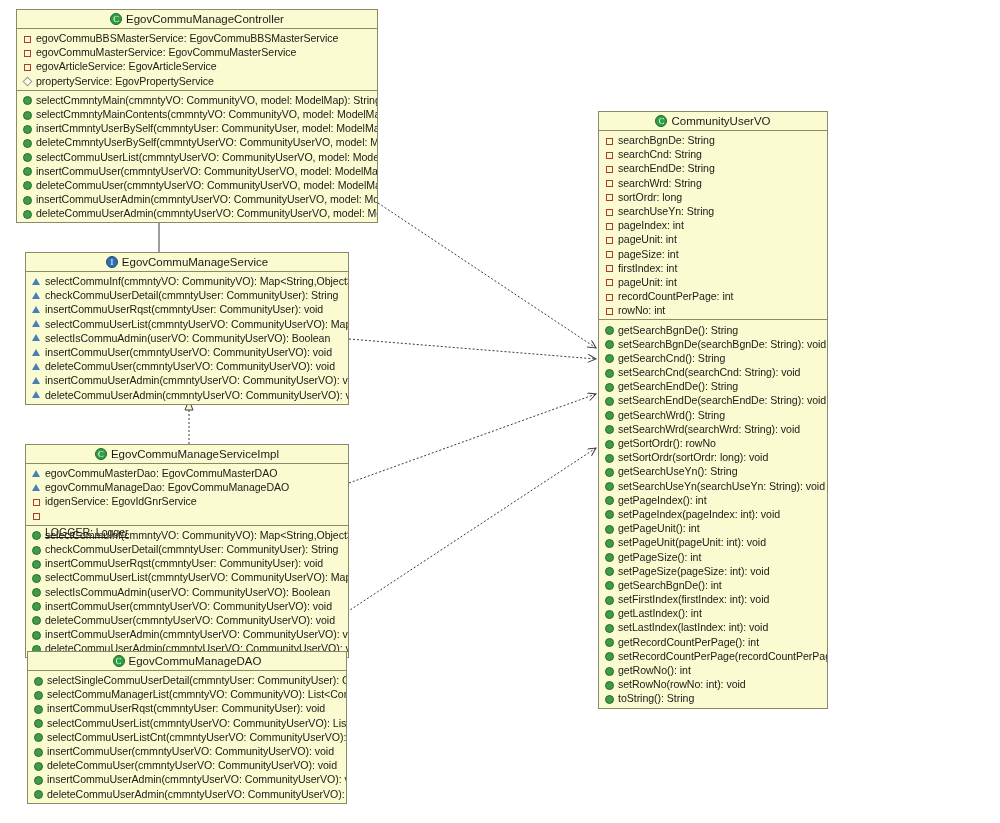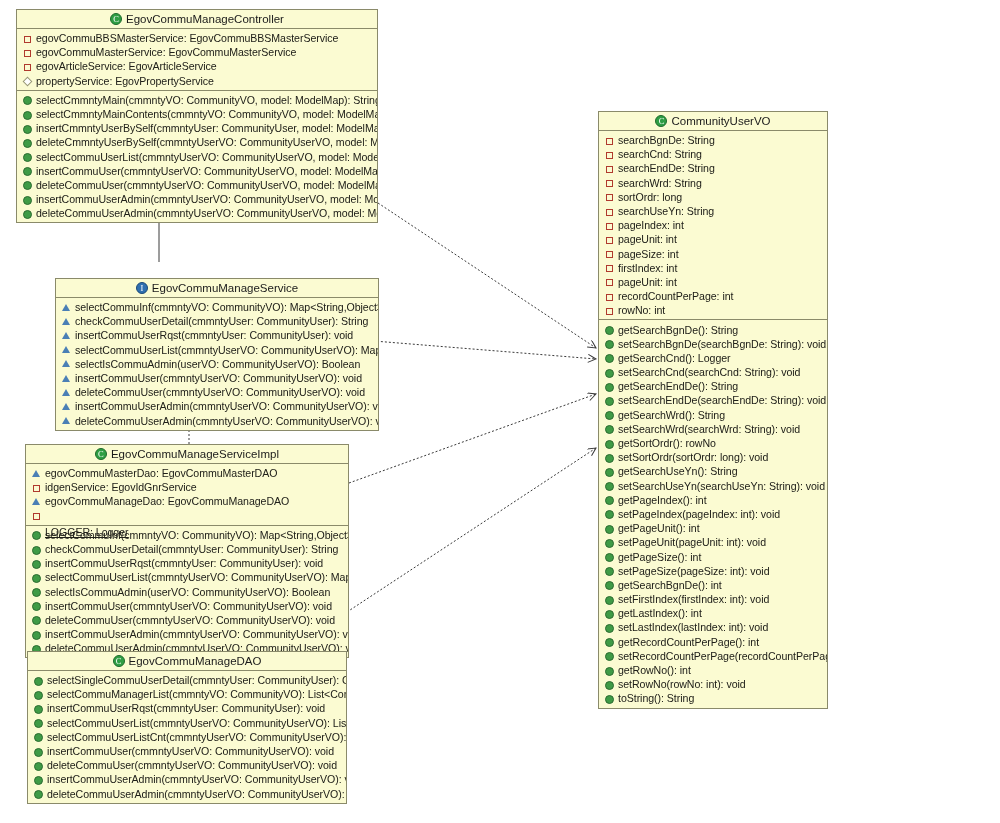--- a/index.html
+++ b/index.html
@@ -171,21 +171,21 @@
         <div class="member">
           <span class="mk public"></span>
           <span class="mtext">insertCommuUserAdmin(cmmntyUserVO: CommunityUserVO, model: ModelMap): String</span>
         </div>
         <div class="member">
           <span class="mk public"></span>
           <span class="mtext">deleteCommuUserAdmin(cmmntyUserVO: CommunityUserVO, model: ModelMap): String</span>
         </div>
       </div>
     </div>
-    <div class="uml-box" style="left: 25px; top: 278px; width: 324px; margin-left: 30px;">
+    <div class="uml-box" style="left: 25px; top: 252px; width: 324px;">
       <div class="uml-title"><span class="title-inner">
           <span class="kind iface"></span>
           <span>EgovCommuManageService</span>
         </span></div>
       <div class="compartment">
         <div class="member">
           <span class="mk protected"></span>
           <span class="mtext">selectCommuInf(cmmntyVO: CommunityVO): Map&lt;String,Object&gt;</span>
         </div>
         <div class="member">
@@ -226,26 +226,26 @@
       <div class="uml-title"><span class="title-inner">
           <span class="kind cls"></span>
           <span>EgovCommuManageServiceImpl</span>
         </span></div>
       <div class="compartment">
         <div class="member">
           <span class="mk protected"></span>
           <span class="mtext">egovCommuMasterDao: EgovCommuMasterDAO</span>
         </div>
         <div class="member">
+          <span class="mk protected"></span>
+          <span class="mtext">egovCommuManageDao: EgovCommuManageDAO</span>
+        </div>
+        <div class="member">
           <span class="mk private"></span>
           <span class="mtext">idgenService: EgovIdGnrService</span>
-        </div>
-        <div class="member">
-          <span class="mk protected"></span>
-          <span class="mtext">egovCommuManageDao: EgovCommuManageDAO</span>
         </div>
         <div class="member static">
           <span class="mk private"></span>
           <span class="mtext">LOGGER: Logger</span>
         </div>
       </div>
       <div class="compartment">
         <div class="member">
           <span class="mk public"></span>
           <span class="mtext">selectCommuInf(cmmntyVO: CommunityVO): Map&lt;String,Object&gt;</span>
@@ -391,21 +391,21 @@
         <div class="member">
           <span class="mk public"></span>
           <span class="mtext">getSearchBgnDe(): String</span>
         </div>
         <div class="member">
           <span class="mk public"></span>
           <span class="mtext">setSearchBgnDe(searchBgnDe: String): void</span>
         </div>
         <div class="member">
           <span class="mk public"></span>
-          <span class="mtext">getSearchCnd(): Logger</span>
+          <span class="mtext">getSearchCnd(): String</span>
         </div>
         <div class="member">
           <span class="mk public"></span>
           <span class="mtext">setSearchCnd(searchCnd: String): void</span>
         </div>
         <div class="member">
           <span class="mk public"></span>
           <span class="mtext">getSearchEndDe(): String</span>
         </div>
         <div class="member">

